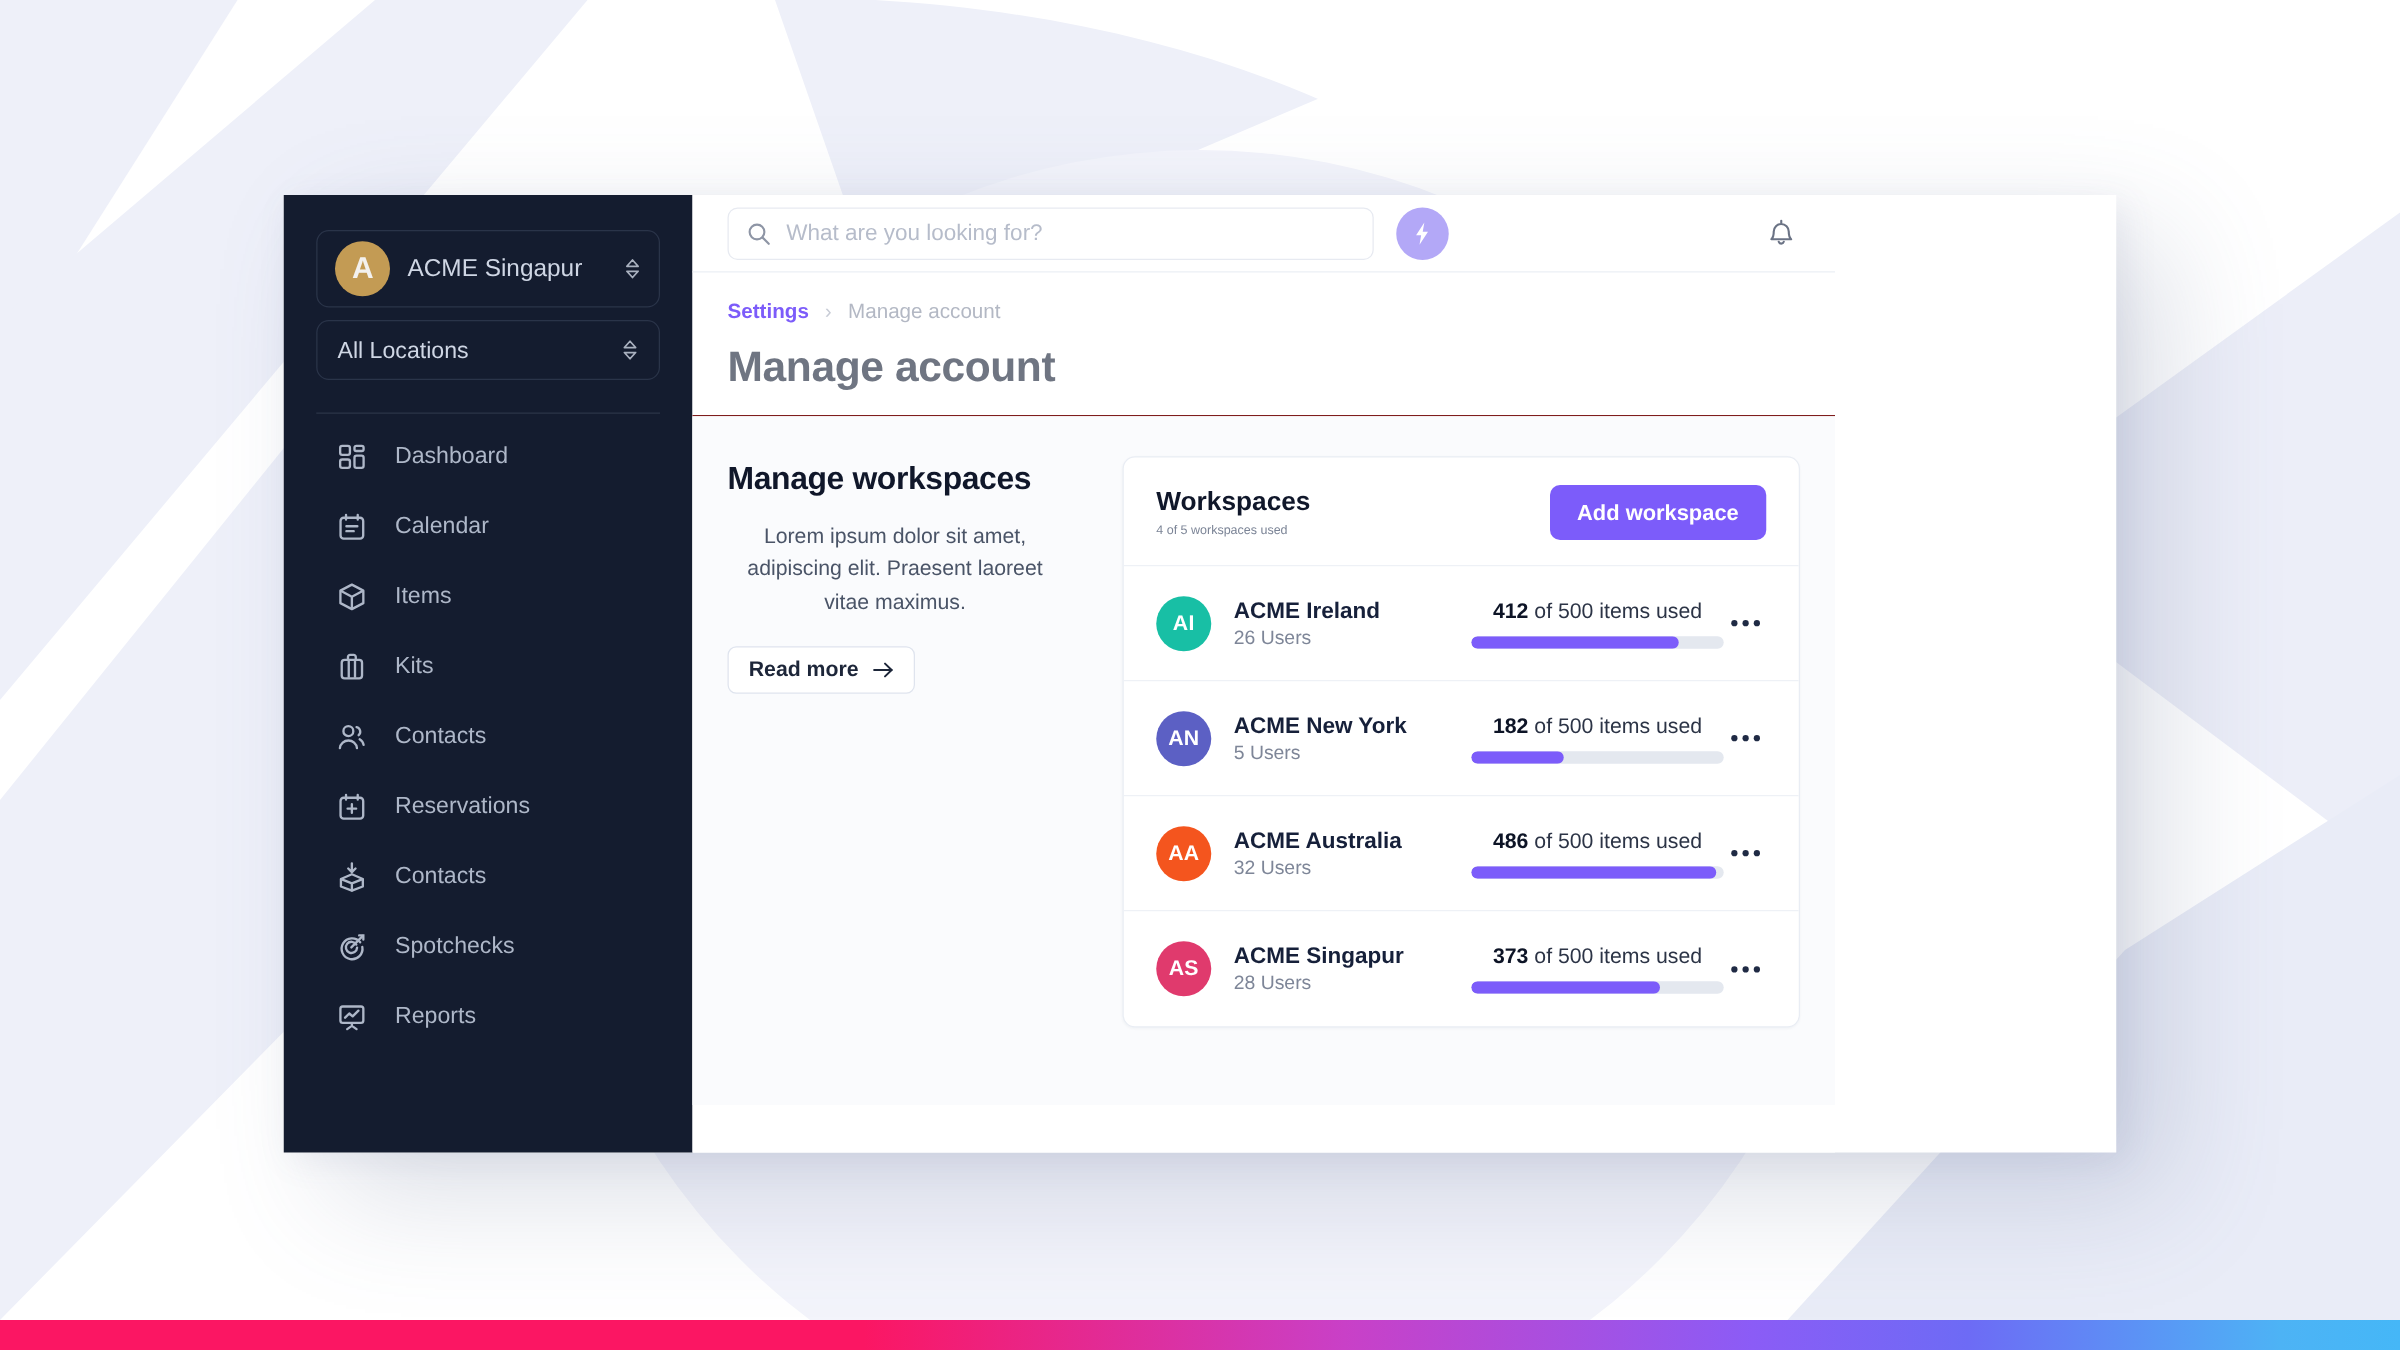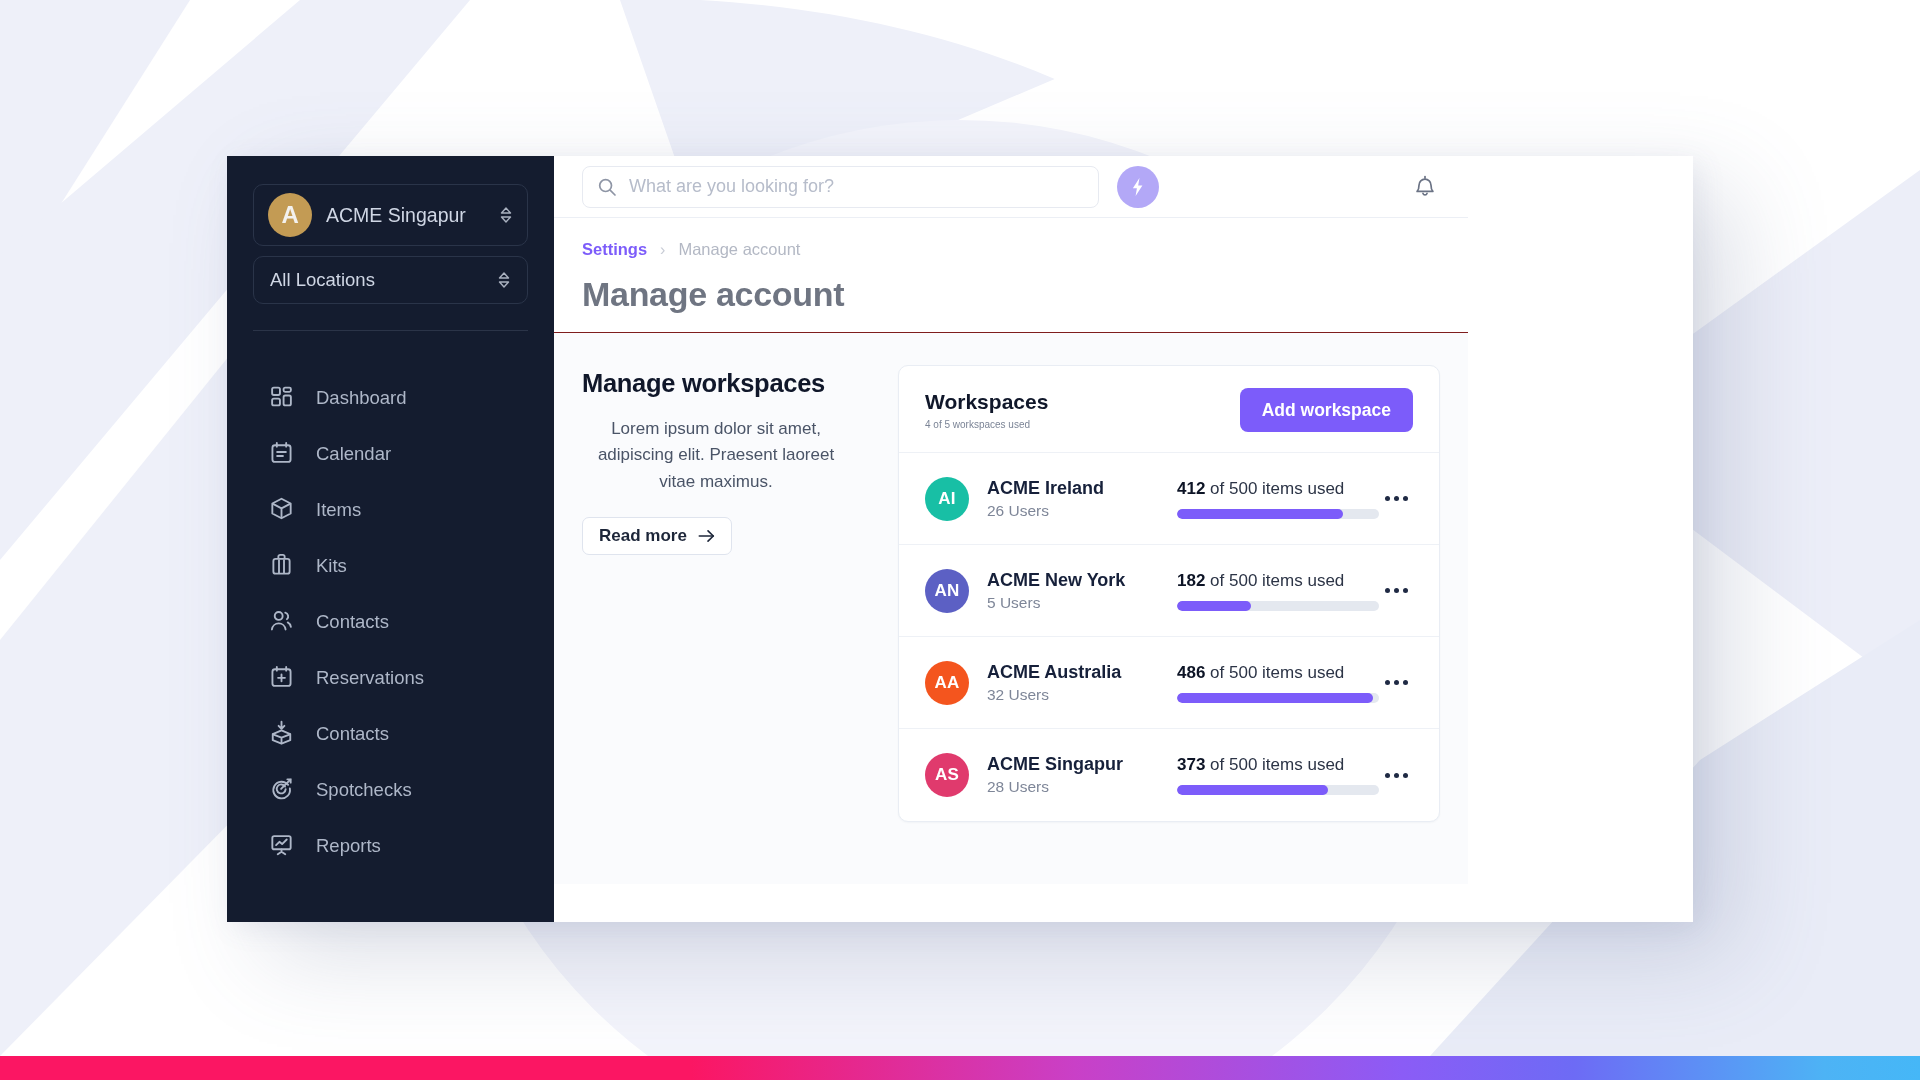--- a/index.html
+++ b/index.html
@@ -67,21 +67,21 @@
   }
   .loc-name { flex: 1 1 auto; color: #cfd6e4; font-size: 18.5px; white-space: nowrap; }
 
   #side-divider {
     margin: 26px 26px 0 26px; height: 1px; background: #2b3purple;
     background: #2b3448;
   }
 
   #nav { margin-top: 22px; }
   .nav-item {
-    display: flex; align-items: flex-end;
+    display: flex; align-items: flex-start;
     height: 56px; padding: 0 0 0 42px;
     color: #aeb7c8; font-size: 18.5px; cursor: pointer; white-space: nowrap;
   }
   .nav-item .nav-ico { width: 25px; height: 25px; flex: 0 0 auto; display:block; }
   .nav-item .nav-label { margin-left: 22px; }
 
   
   #main { position: absolute; left: 327px; top: 0; width: 914px; height: 766px; background: #fff; }
 
   #topbar {
@@ -165,21 +165,21 @@
   .ws-row:last-child { border-bottom: 0; }
   .ws-row-avatar {
     width: 44px; height: 44px; border-radius: 50%; flex: 0 0 auto;
     display: flex; align-items: center; justify-content: center;
     color: #fff; font-size: 17px; font-weight: 700; letter-spacing: .2px;
   }
   .ws-row-names { margin-left: 18px; width: 190px; flex: 0 0 auto; }
   .ws-row-name { font-size: 18px; font-weight: 700; color: #16203a; white-space: nowrap; }
   .ws-row-users { margin-top: 3px; font-size: 15.5px; color: #7e8698; }
   .ws-row-usage { flex: 1 1 auto; max-width: 264px; }
-  .usage-text { font-size: 17px; color: #2c3446; white-space: nowrap; }
+  .usage-text { font-size: 17px; color: #2c3446; white-space: nowrap; text-align: center; }
   .usage-text b { font-weight: 700; color: #0d1426; }
   .usage-bar {
     margin-top: 10px; height: 10px; border-radius: 6px;
     background: #e4e8ef; overflow: hidden;
   }
   .usage-fill { height: 100%; border-radius: 6px; background: #7c5cfa; }
   .ws-row-more {
     margin-left: auto; width: 34px; height: 34px; flex: 0 0 auto;
     display: flex; align-items: center; justify-content: center;
     gap: 4px; cursor: pointer;

